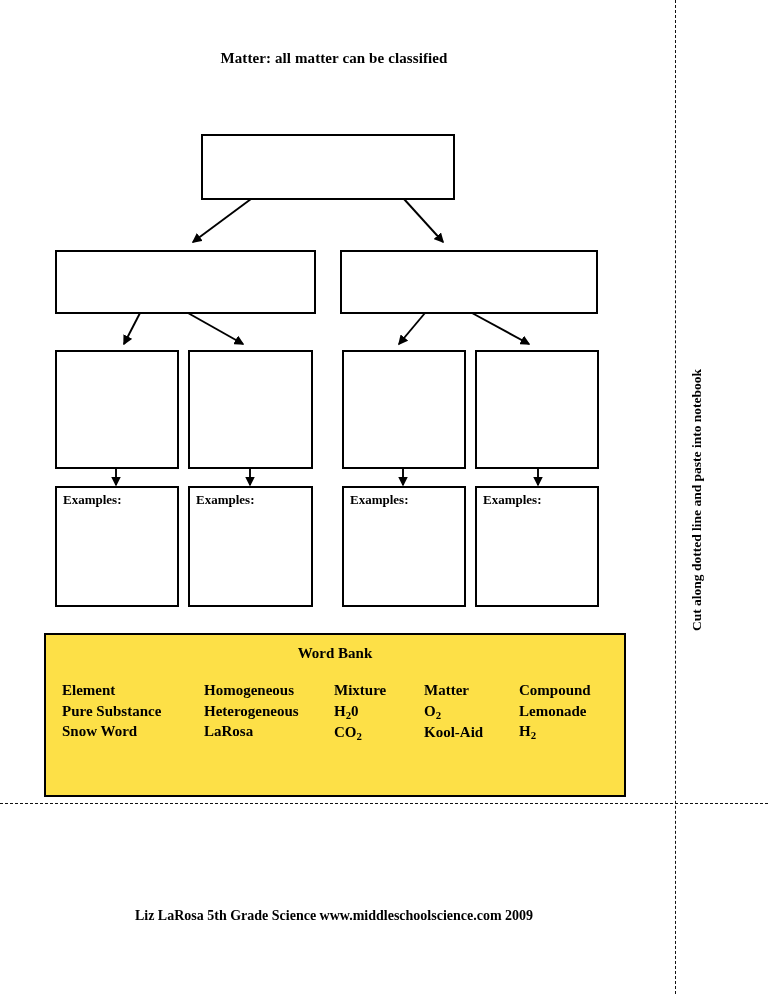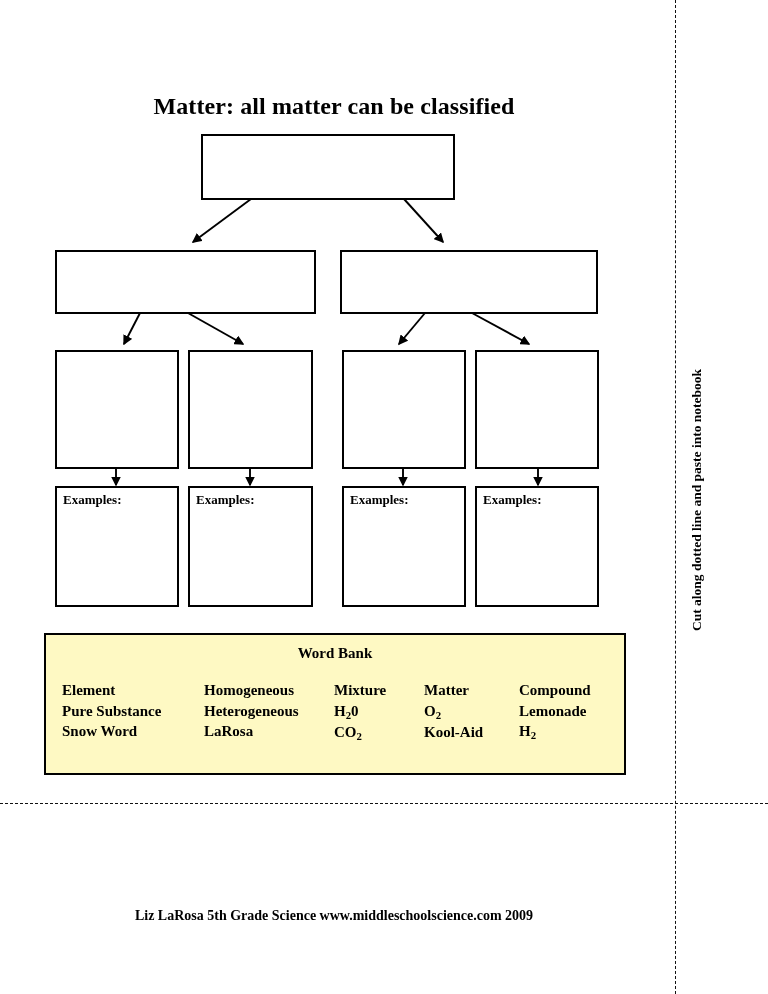--- a/index.html
+++ b/index.html
@@ -24,25 +24,24 @@
     height: 994px;
   }
 
   
   #title {
     position: absolute;
     left: 0;
     top: 50px;
     width: 668px;
     text-align: center;
-    font-size: 24px;
+    font-size: 15px;
     font-weight: bold;
     letter-spacing: 0.1px;
     font-family: "Liberation Serif", "DejaVu Serif", serif;
-    margin-top: 43px;
   }
 
   
   .dbox {
     position: absolute;
     background: #ffffff;
     border: 2px solid #000000;
     box-sizing: border-box;
   }
   .dbox.examples {
@@ -67,24 +66,24 @@
     height: 994px;
     pointer-events: none;
   }
 
   
   #wordbank {
     position: absolute;
     left: 44px;
     top: 633px;
     width: 582px;
-    height: 142px;
+    height: 164px;
     border: 2px solid #000000;
     box-sizing: border-box;
-    background: #fef9c3;
+    background: #fde047;
   }
   #wordbank-title {
     position: absolute;
     left: 0;
     top: 10px;
     width: 578px;
     text-align: center;
     font-size: 15px;
     font-weight: bold;
   }

